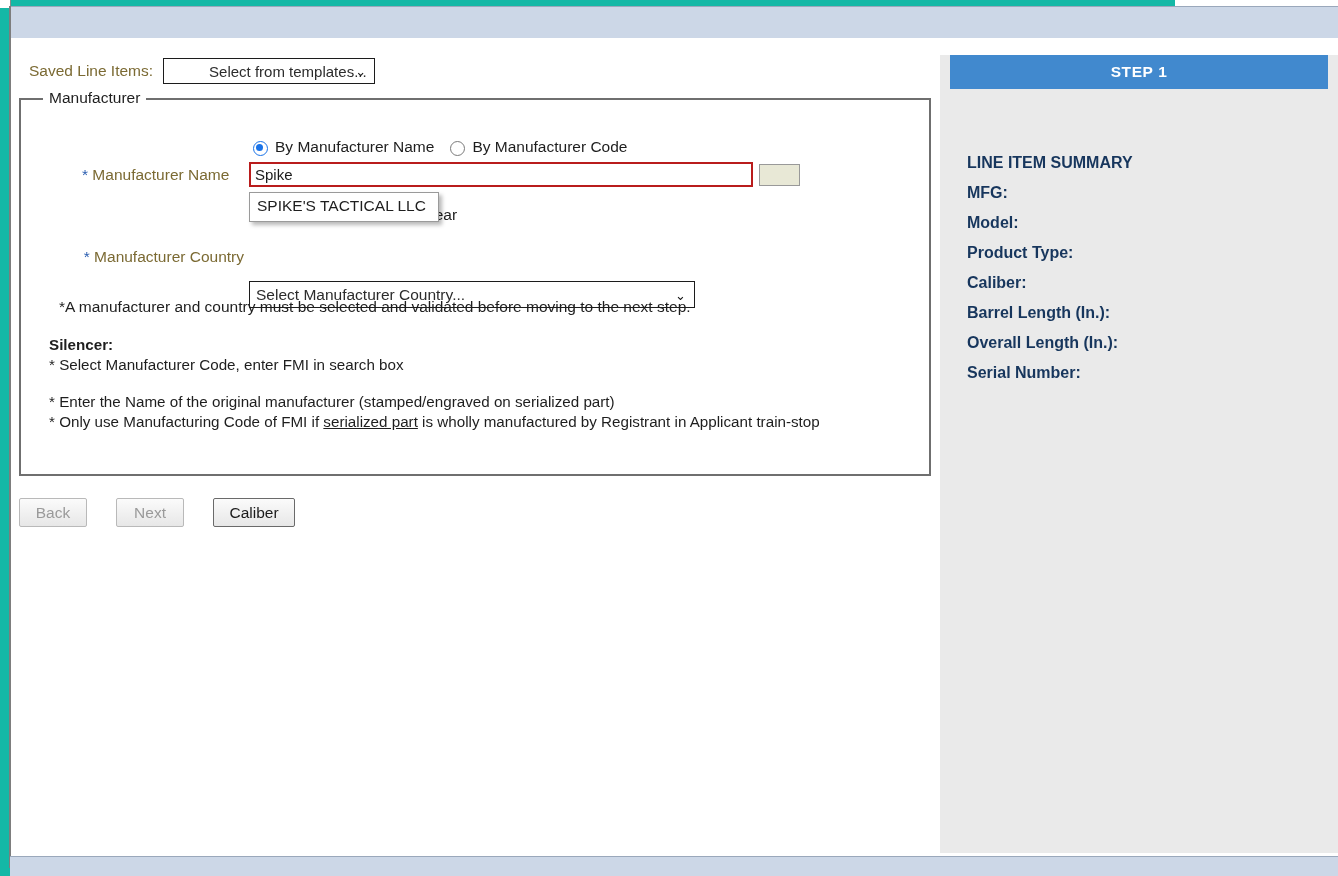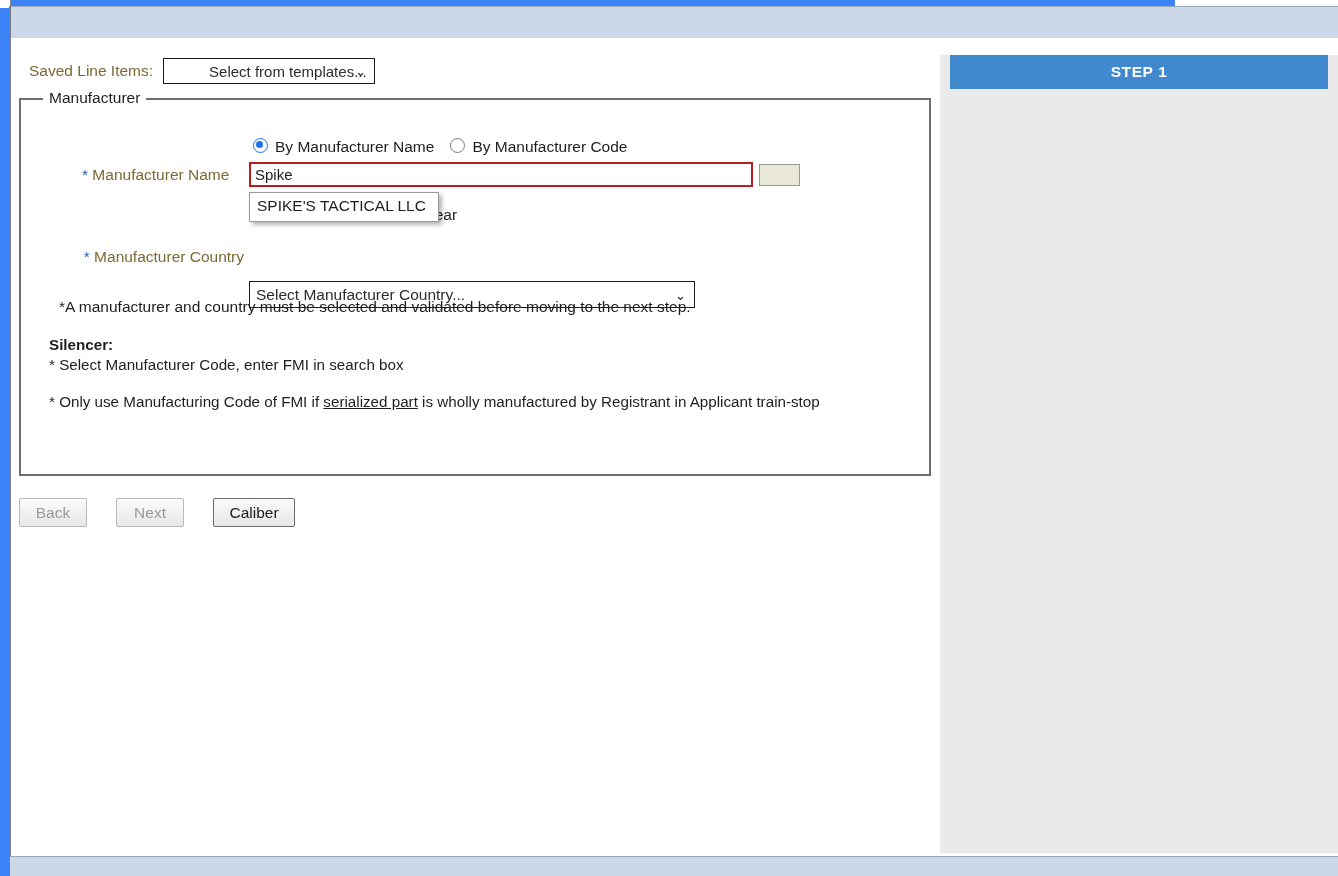--- a/index.html
+++ b/index.html
@@ -14,21 +14,21 @@
     overflow: hidden;
     position: relative;
   }
 
   
   #app-frame {
     position: absolute;
     left: 0; top: 0;
     width: 1175px; height: 876px;
     box-sizing: border-box;
-    background: #3b82f6;
+    background: #14b8a6;
   }
   #topbar {
     position: absolute;
     left: 10px; top: 6px;
     width: 1328px; height: 31px;
     background: #ccd7e7;
     border-top: 1px solid #9aa8bb;
   }
   #topbar-sliver {
     position: absolute;
@@ -129,21 +129,21 @@
     position: absolute;
     left: 232px; top: 38px;
     display: flex;
     align-items: center;
     gap: 6px;
     font-size: 15.5px;
     color: #1e1e1e;
   }
   .radio-opt {
     display: flex;
-    align-items: flex-start;
+    align-items: flex-end;
     gap: 7px;
     white-space: nowrap;
   }
   .radio-opt + .radio-opt { margin-left: 10px; }
   .radio {
     width: 15px; height: 15px;
     border-radius: 50%;
     box-sizing: border-box;
     display: inline-block;
     position: relative;
@@ -381,32 +381,43 @@
       <div id="note-required">*A manufacturer and country must be selected and validated before moving to the next step.</div>
 
       <div id="instructions">
 
         <div class="instr-block">
           <div class="instr-head instr-line">Silencer:</div>
           <div class="instr-line">* Select Manufacturer Code, enter FMI in search box</div>
         </div>
 
         <div class="instr-block">
+          <div class="instr-line">* Enter the Name of the original manufacturer (stamped/engraved on serialized part)</div>
           <div class="instr-line">
             <span>* Only use Manufacturing Code of FMI if </span><span class="underlined">serialized part</span><span> is wholly manufactured by Registrant in Applicant train-stop</span>
           </div>
         </div>
 
       </div>
     </div>
 
     <div id="button-row">
       <button id="btn-back" class="btn disabled">Back</button>
       <button id="btn-next" class="btn disabled">Next</button>
       <button id="btn-cancel" class="btn enabled">Caliber</button>
     </div>
 
     <div id="summary-panel">
       <div id="step-header">STEP 1</div>
+      <div id="summary-list">
+        <div class="summary-line">LINE ITEM SUMMARY</div>
+        <div class="summary-line">MFG:</div>
+        <div class="summary-line">Model:</div>
+        <div class="summary-line">Product Type:</div>
+        <div class="summary-line">Caliber:</div>
+        <div class="summary-line">Barrel Length (In.):</div>
+        <div class="summary-line">Overall Length (In.):</div>
+        <div class="summary-line">Serial Number:</div>
+      </div>
     </div>
 
   </div>
 </div>
 
 </body></html>

